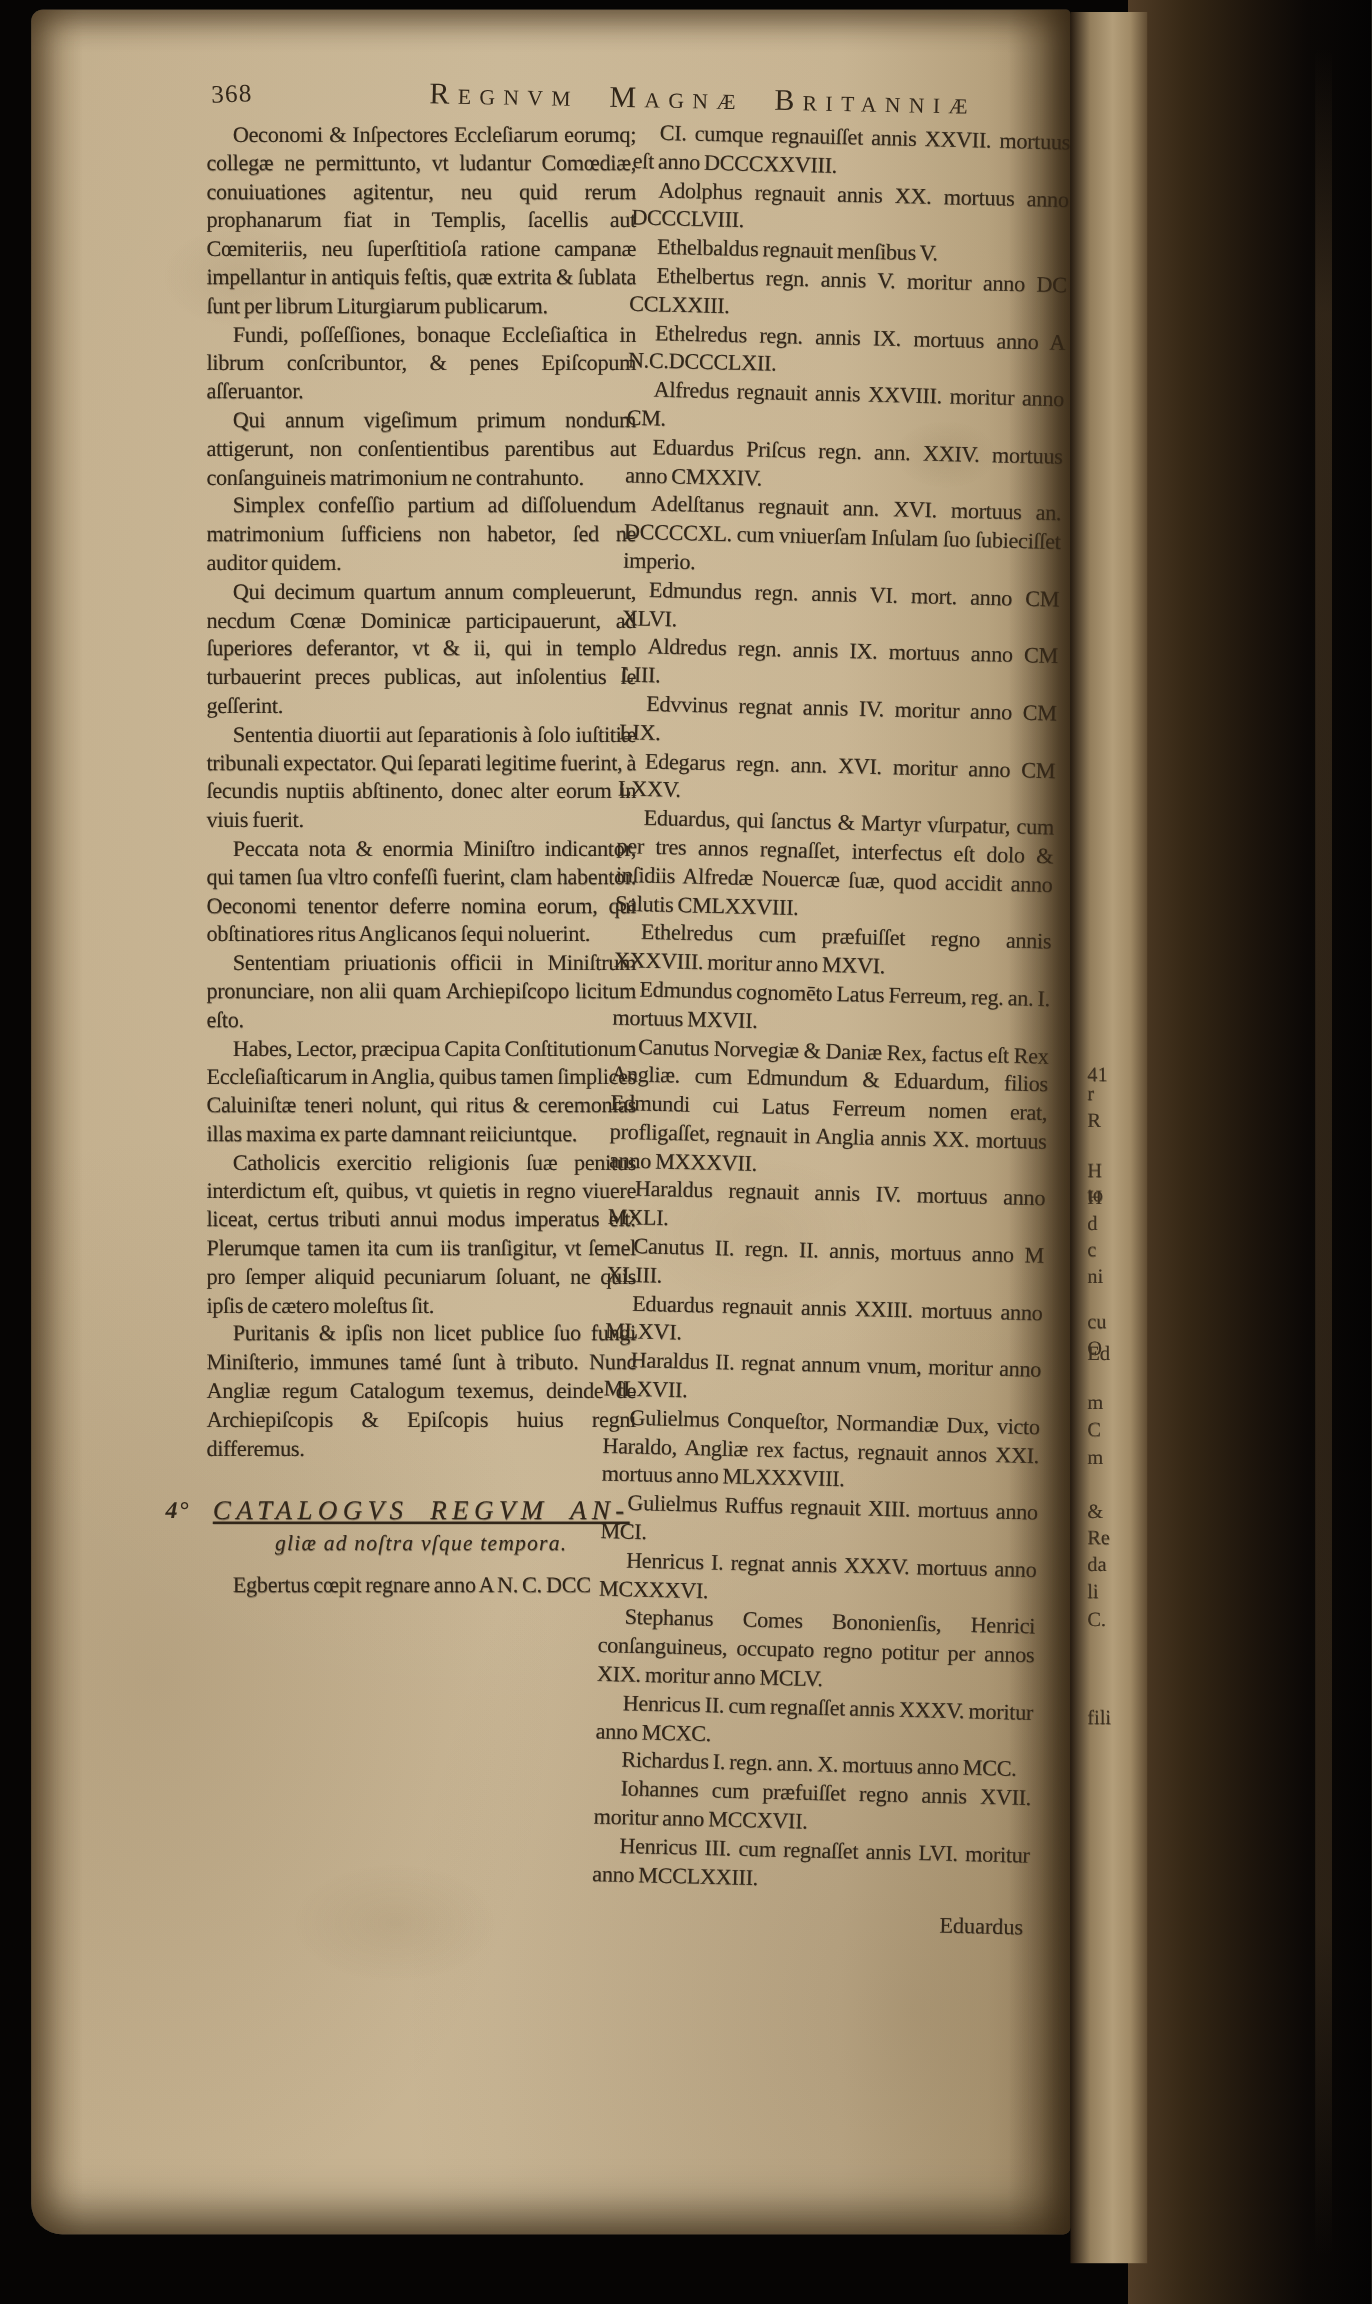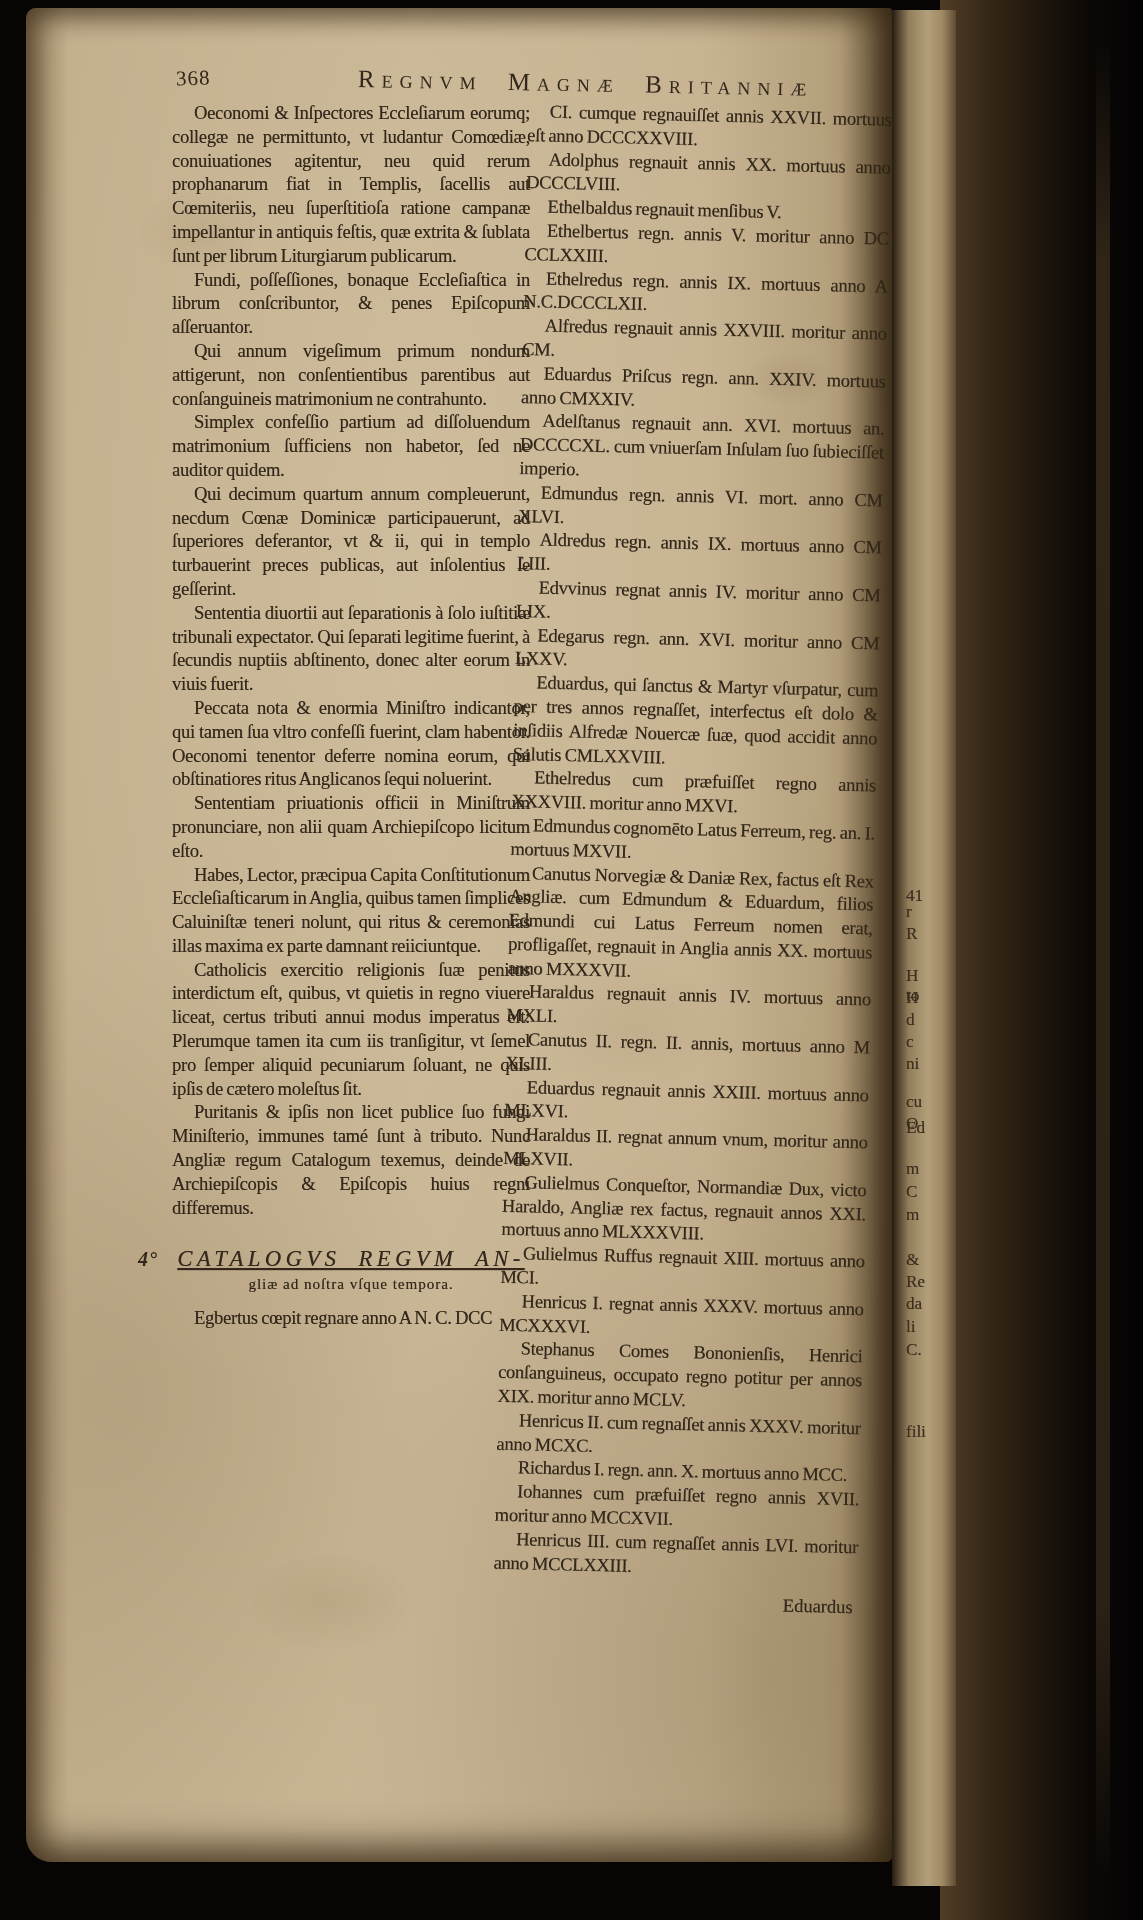--- a/index.html
+++ b/index.html
@@ -63,21 +63,21 @@
     position:absolute;left:-34px;top:2px;font-size:20px;font-weight:bold;
     font-style:italic;letter-spacing:1px;
   }
   .catalog-line1{
     font-style:italic;font-size:22.5px;letter-spacing:4.5px;word-spacing:8px;
     white-space:nowrap;display:block;
     text-shadow:0.3px 0.3px 0.6px rgba(50,39,26,0.55);
     text-decoration:underline;
   }
   .catalog-line2{
-    font-size:15px;letter-spacing:1px;display:block;margin-top:4px;
+    font-style:italic;font-size:18px;letter-spacing:1px;display:block;margin-top:4px;
     text-shadow:0.3px 0.3px 0.6px rgba(50,39,26,0.55);
   }
   .catchword{
     text-align:right;font-size:18.5px;margin-top:14px;padding-right:4px;
     text-shadow:0.3px 0.3px 0.6px rgba(50,39,26,0.55);
   }
   
   .next-page-sliver{
     position:absolute;left:892px;top:10px;width:64px;height:1876px;
     background:linear-gradient(90deg,#261b10 0%,#937e5c 26%,#b39e7a 55%,#a08a66 78%,#5f4b32 100%);

